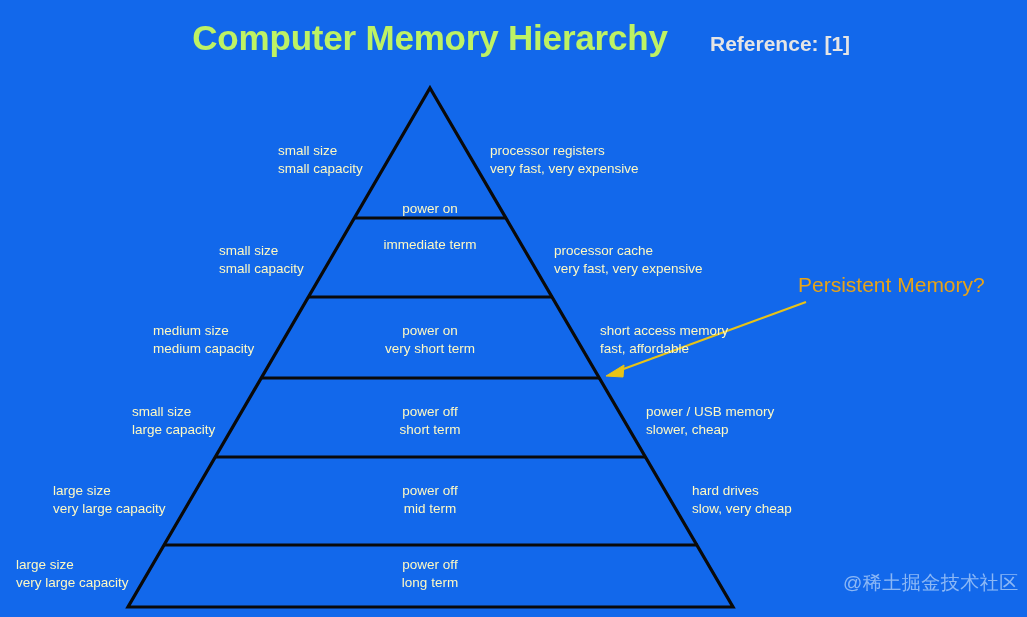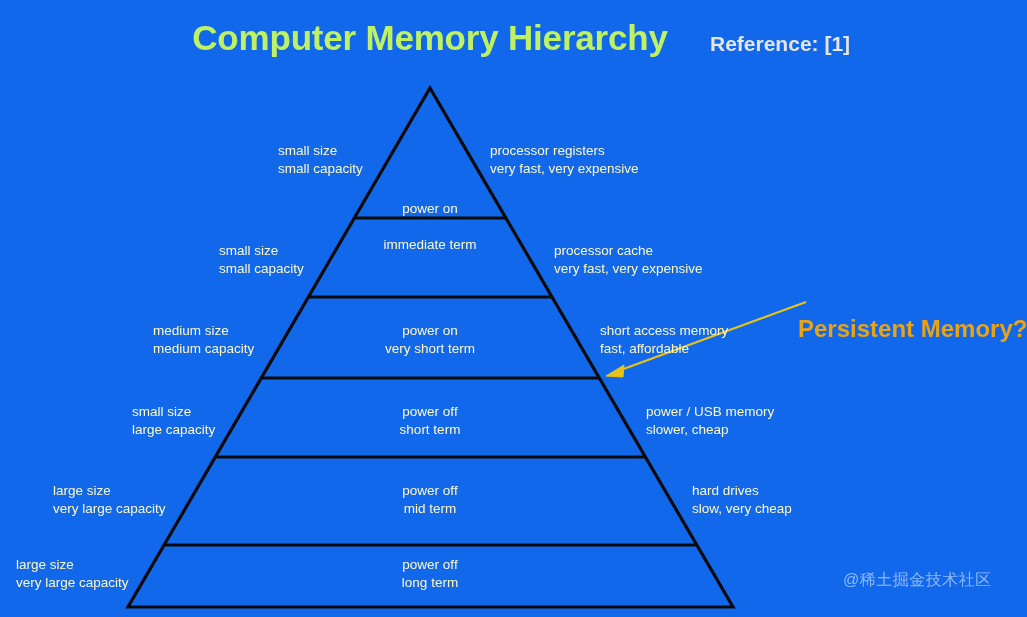--- a/index.html
+++ b/index.html
@@ -66,33 +66,32 @@
   }
   .lbl .l2 { display: block; }
   .lbl.center { text-align: center; }
   .lbl.right-side { text-align: left; }
 
   
   .annotation {
     position: absolute;
     left: 798px;
     top: 273px;
-    font-size: 24px;
-    font-weight: 700;
+    font-size: 21px;
+    font-weight: 400;
     color: #e8a317;
     white-space: nowrap;
-    margin-top: 42px;
   }
 
   
   .watermark {
     position: absolute;
     left: 843px;
     top: 570px;
-    font-size: 16px;
+    font-size: 19px;
     color: rgba(215, 232, 252, 0.62);
     white-space: nowrap;
     letter-spacing: 0.5px;
     text-align: center;
   }
   .wm-faint {
     position: absolute;
     font-size: 15px;
     color: rgba(200, 225, 255, 0.10);
     white-space: nowrap;

